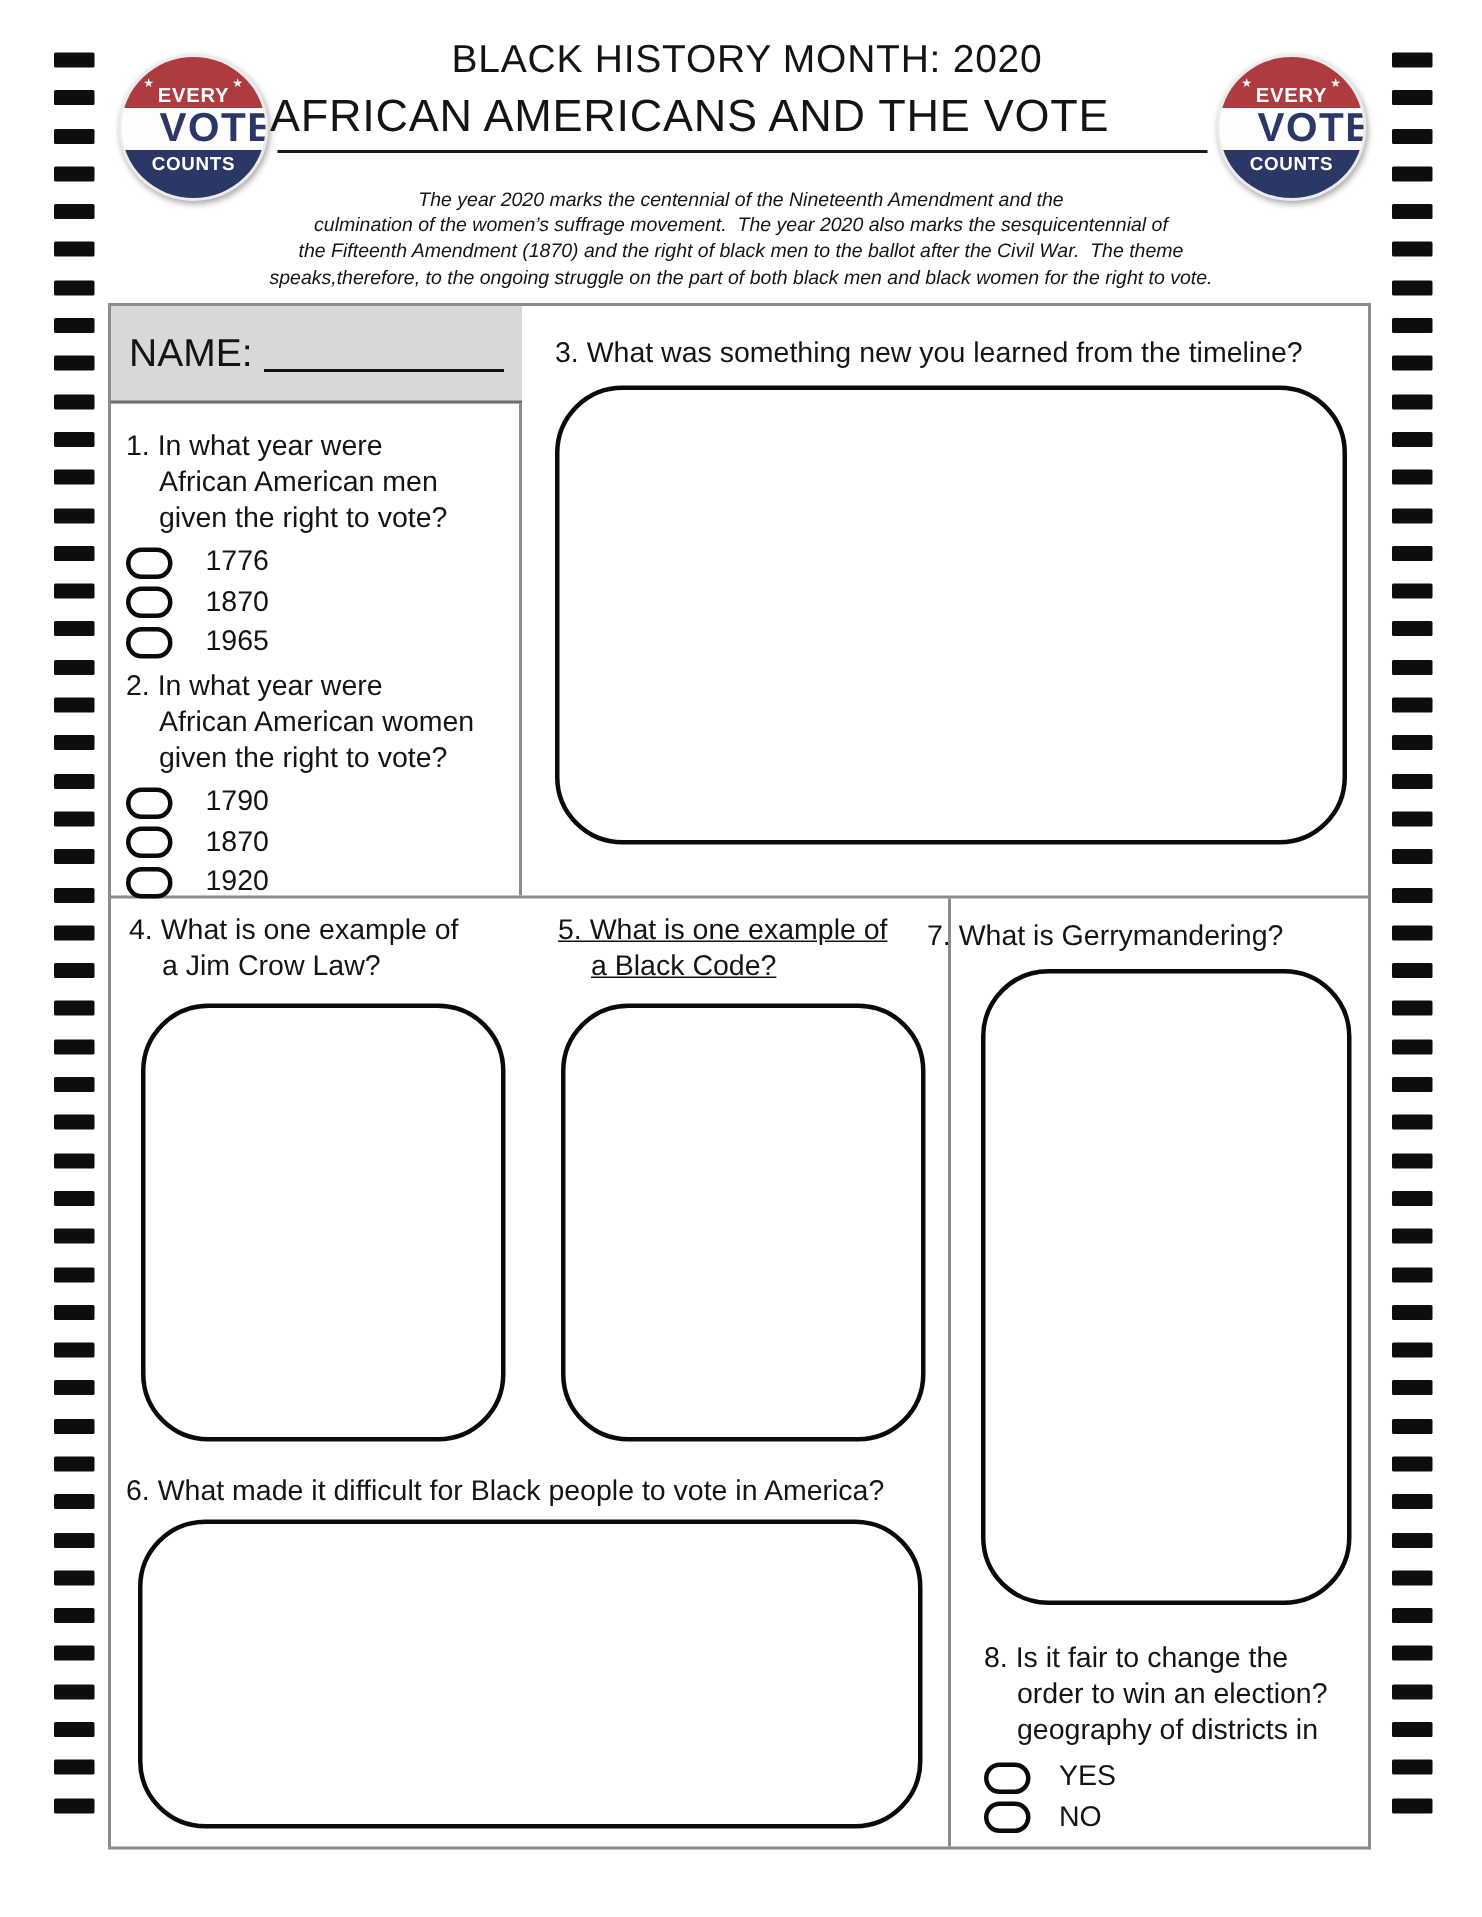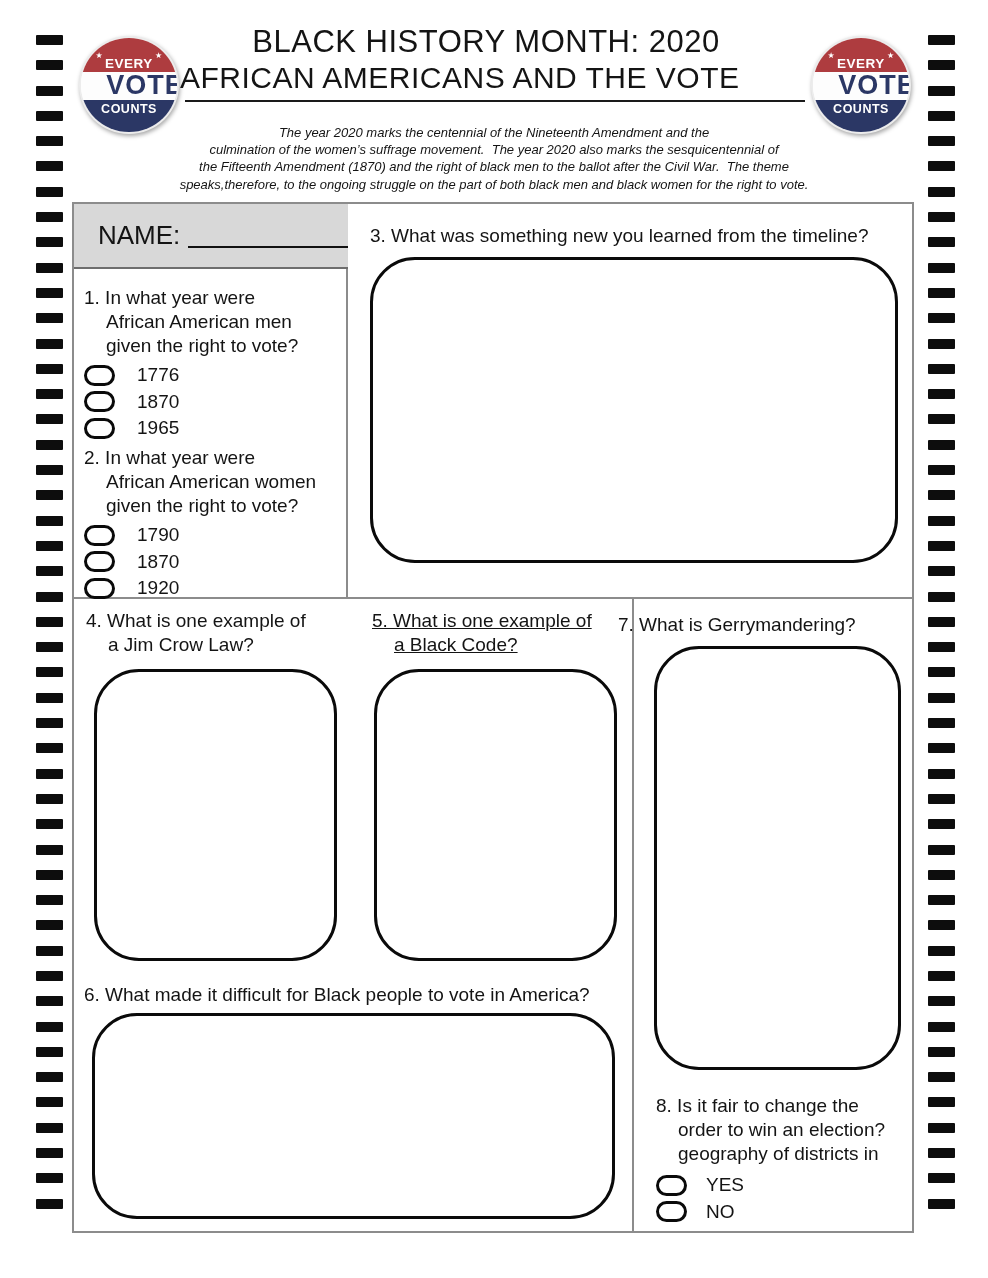--- a/index.html
+++ b/index.html
@@ -6,22 +6,22 @@
   .page{
     position:relative;width:988px;height:1278px;background:#fff;overflow:hidden;
     font-family:"Liberation Sans","DejaVu Sans",sans-serif;color:#141414;
   }
   
   .timing-marks{position:absolute;top:35px;display:flex;flex-direction:column;gap:15.3px;}
   .timing-marks.left{left:36px;}
   .timing-marks.right{left:928px;}
   .timing-marks .dash{width:27px;height:10px;background:#0d0d0d;border-radius:1px;}
   
-  .page-title{position:absolute;top:24px;left:192px;width:588px;text-align:center;
-    font-size:31px;letter-spacing:.5px;white-space:nowrap;}
+  .page-title{position:absolute;top:24px;left:204px;width:588px;text-align:center;
+    font-size:26px;letter-spacing:.5px;white-space:nowrap;}
   .page-subtitle{position:absolute;top:61px;left:180px;width:628px;
     font-size:30px;letter-spacing:.5px;white-space:nowrap;}
   .header-rule{position:absolute;top:100px;left:185px;width:620px;height:0;border-top:2px solid #1a1a1a;}
   .intro{position:absolute;top:124px;left:40px;width:908px;text-align:center;
     font-size:13px;font-style:italic;line-height:17.2px;}
   .intro .intro-line{white-space:pre-wrap;}
   
   .badge{position:absolute;top:36px;width:96px;height:94px;border-radius:50%;overflow:hidden;
     border:2px solid #ececec;box-shadow:1px 2px 4px rgba(0,0,0,.35);background:#fff;}
   .badge.left{left:79px;}
@@ -35,21 +35,21 @@
   .badge .star{font-size:8px;line-height:1;align-self:center;margin:0 2px;}
   .badge-top .star{transform:translateY(2px);}
   .badge-bottom .star{transform:translateY(4px);}
   
   .form{position:absolute;left:72px;top:202px;width:842px;height:1031px;
     border:2px solid #8c8c8c;box-sizing:border-box;}
   .vdiv,.hdiv{position:absolute;background:#8c8c8c;}
   .name-cell{position:absolute;left:0;top:0;width:274px;height:65px;background:#D8D8D8;
     border-bottom:2px solid #6e6e6e;box-sizing:border-box;
     display:flex;align-items:center;padding-left:12px;}
-  .name-label{font-size:26px;margin-left:12px;}
+  .name-label{font-size:26px;}
   .name-line{display:inline-block;width:160px;height:22px;border-bottom:2px solid #111;margin-left:8px;}
   
   .q{position:absolute;font-size:19px;line-height:24px;}
   .q .cont{padding-left:22px;}
   .opts{margin-top:4px;}
   .opt{display:flex;align-items:center;height:26.6px;}
   .bubble{display:inline-block;width:31px;height:21px;border:3px solid #0a0a0a;border-radius:11px;
     box-sizing:border-box;background:#fff;flex:0 0 auto;}
   .opt-label{margin-left:22px;font-size:19px;}
   .answer-box{position:absolute;border:3.5px solid #0a0a0a;border-radius:45px;background:#fff;box-sizing:border-box;}

